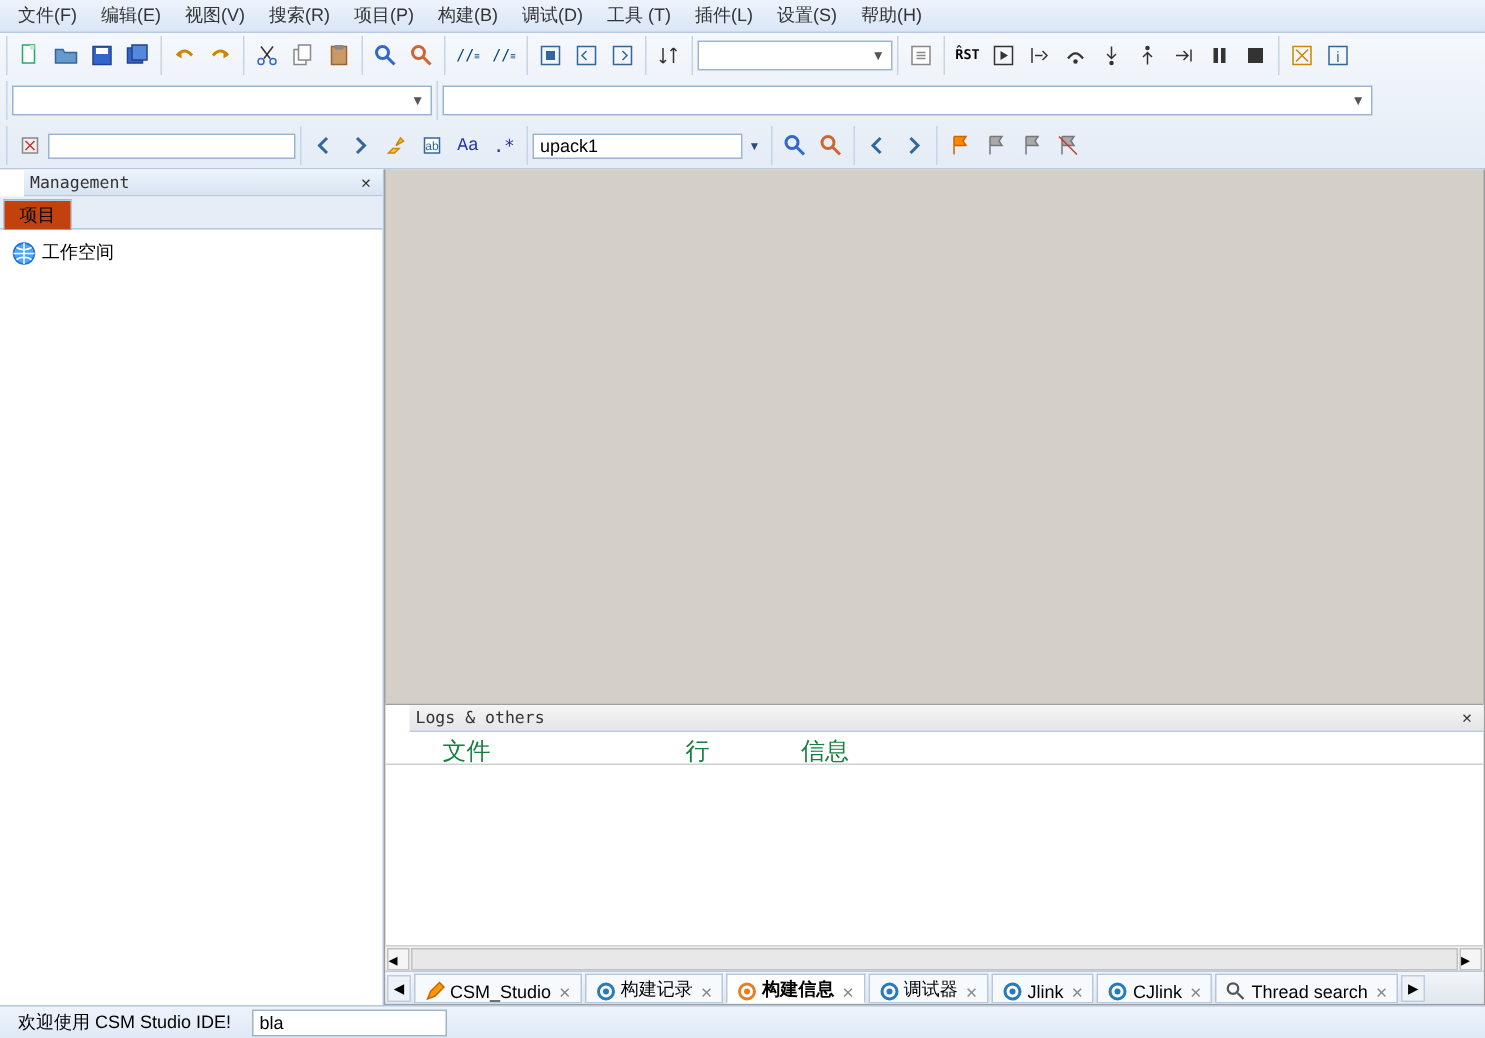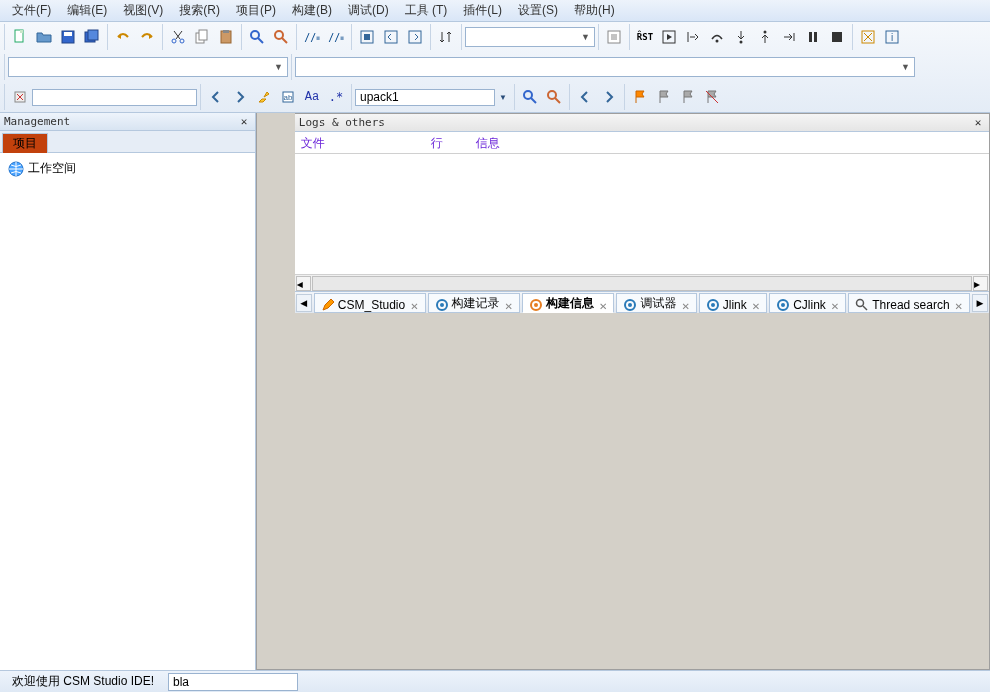--- a/index.html
+++ b/index.html
@@ -92,20 +92,21 @@
 .panel-header {
   height: 18px;
   background: linear-gradient(#eef4fb, #d8e4f2);
   border-bottom: 1px solid #b5c8de;
   display: flex;
   align-items: center;
   padding: 0 4px;
   font-family: Consolas, monospace;
   font-size: 11px;
   color: #333;
+  margin-left: 16px;
 }
 .panel-header .close {
   margin-left: auto;
   width: 14px; height: 14px;
   display: flex; align-items: center; justify-content: center;
   font-size: 11px;
   cursor: default;
 }
 .tab-strip {
   height: 22px;
@@ -139,21 +140,21 @@
 .tree-item .icon {
   width: 16px; height: 16px;
   margin-right: 4px;
   display: flex; align-items: center; justify-content: center;
 }
 
 
 .editor-area {
   flex: 1;
   display: flex;
-  flex-direction: row;
+  flex-direction: column;
   background: #d4d0c8;
   border: 1px solid #9e9e9e;
   border-top: none;
   min-width: 0;
 }
 .editor-empty { flex: 1; }
 
 
 .logs-panel {
   height: 200px;
@@ -163,23 +164,24 @@
   flex-direction: column;
 }
 .logs-panel .panel-header { background: linear-gradient(#f5f5f5,#e5e5e5); }
 .logs-cols {
   display: flex;
   height: 22px;
   border-bottom: 1px solid #d0d0d0;
 }
 .logs-cols .col {
   padding: 3px 6px;
-  font-size: 12px;
-  color: #6d28d9;
+  font-size: 16px;
+  color: #15803d;
   border-right: 1px solid transparent;
+  margin-left: 32px;
 }
 .col-file { width: 130px; }
 .col-line { width: 45px; }
 .col-msg  { flex: 1; }
 .logs-body { flex: 1; }
 .hscroll {
   height: 17px;
   background: #f0f0f0;
   border-top: 1px solid #d0d0d0;
   display: flex;

